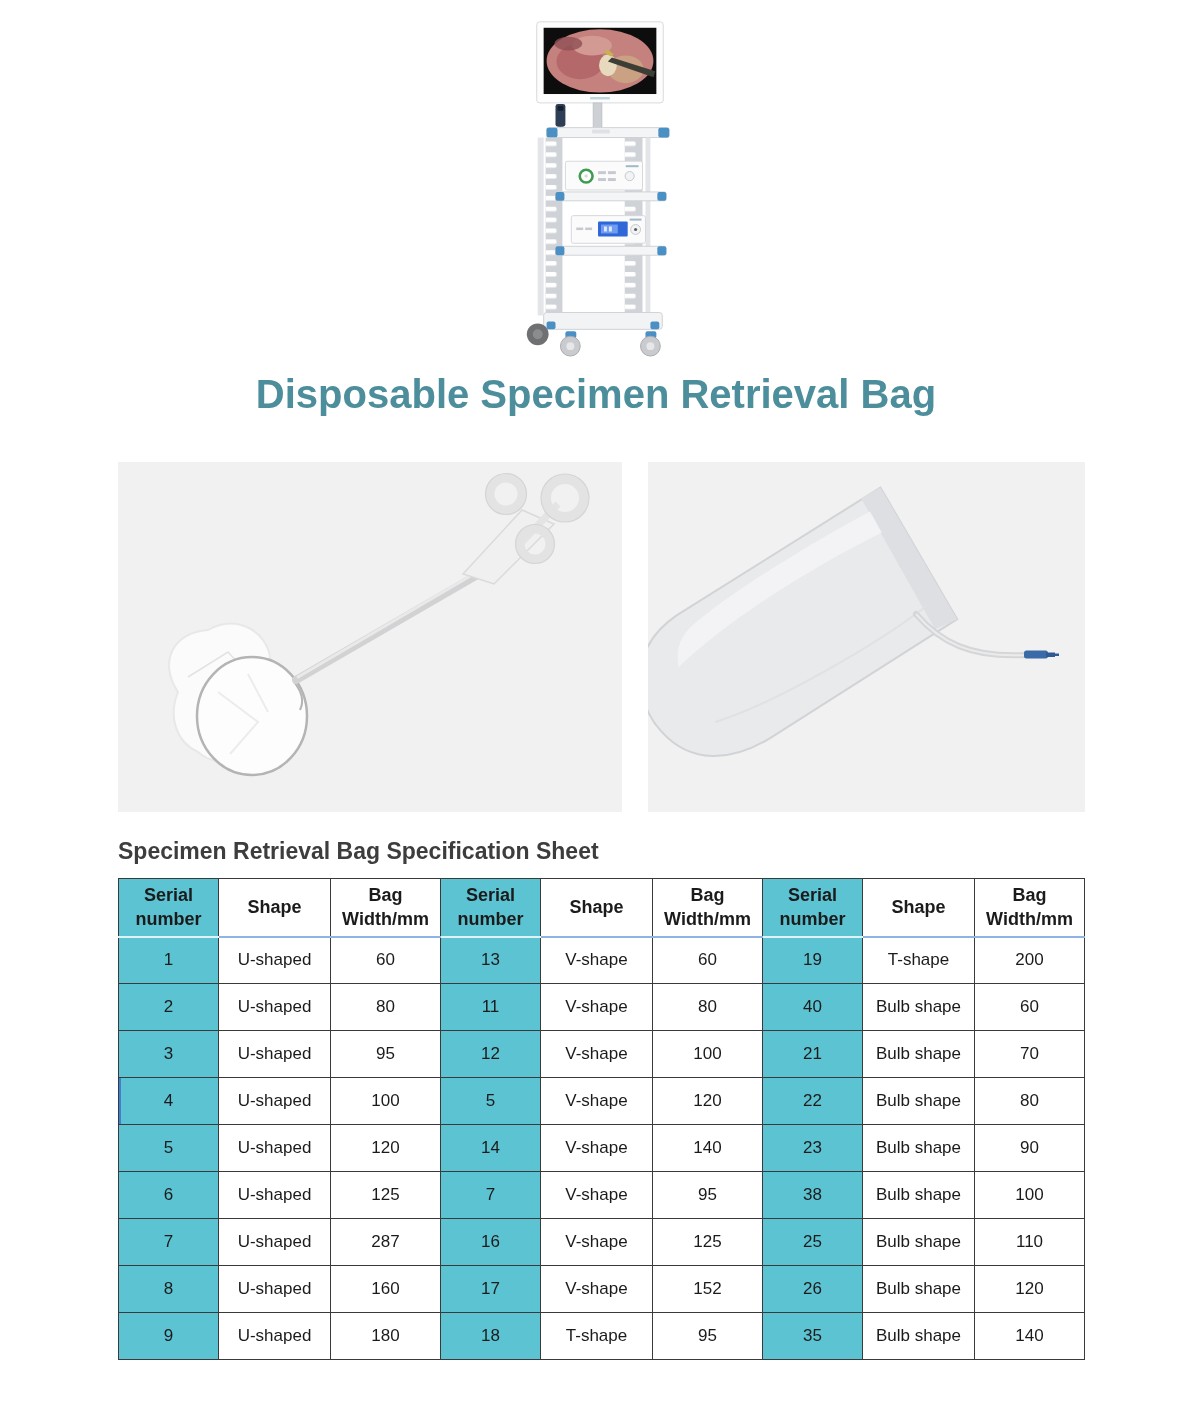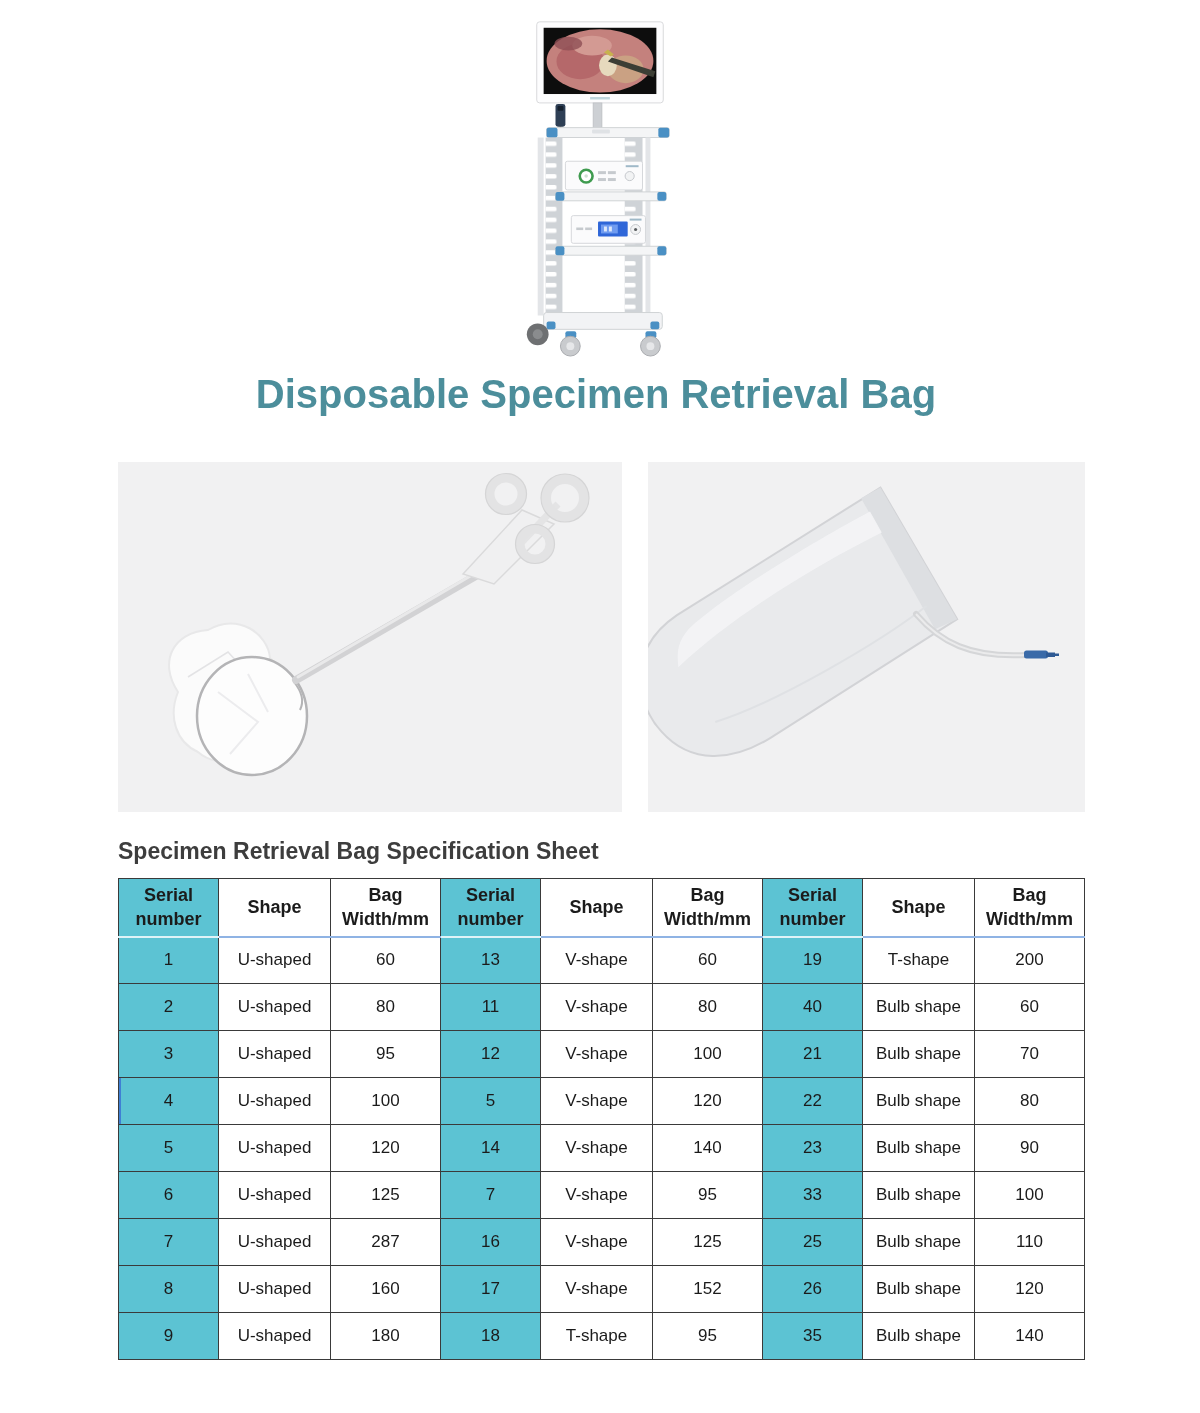--- a/index.html
+++ b/index.html
@@ -280,21 +280,21 @@
           <td>Bulb shape</td>
           <td>90</td>
         </tr>
         <tr>
           <td class="serial">6</td>
           <td>U-shaped</td>
           <td>125</td>
           <td class="serial">7</td>
           <td>V-shape</td>
           <td>95</td>
-          <td class="serial">33</td>
+          <td class="serial">38</td>
           <td>Bulb shape</td>
           <td>100</td>
         </tr>
         <tr>
           <td class="serial">7</td>
           <td>U-shaped</td>
           <td>287</td>
           <td class="serial">16</td>
           <td>V-shape</td>
           <td>125</td>

